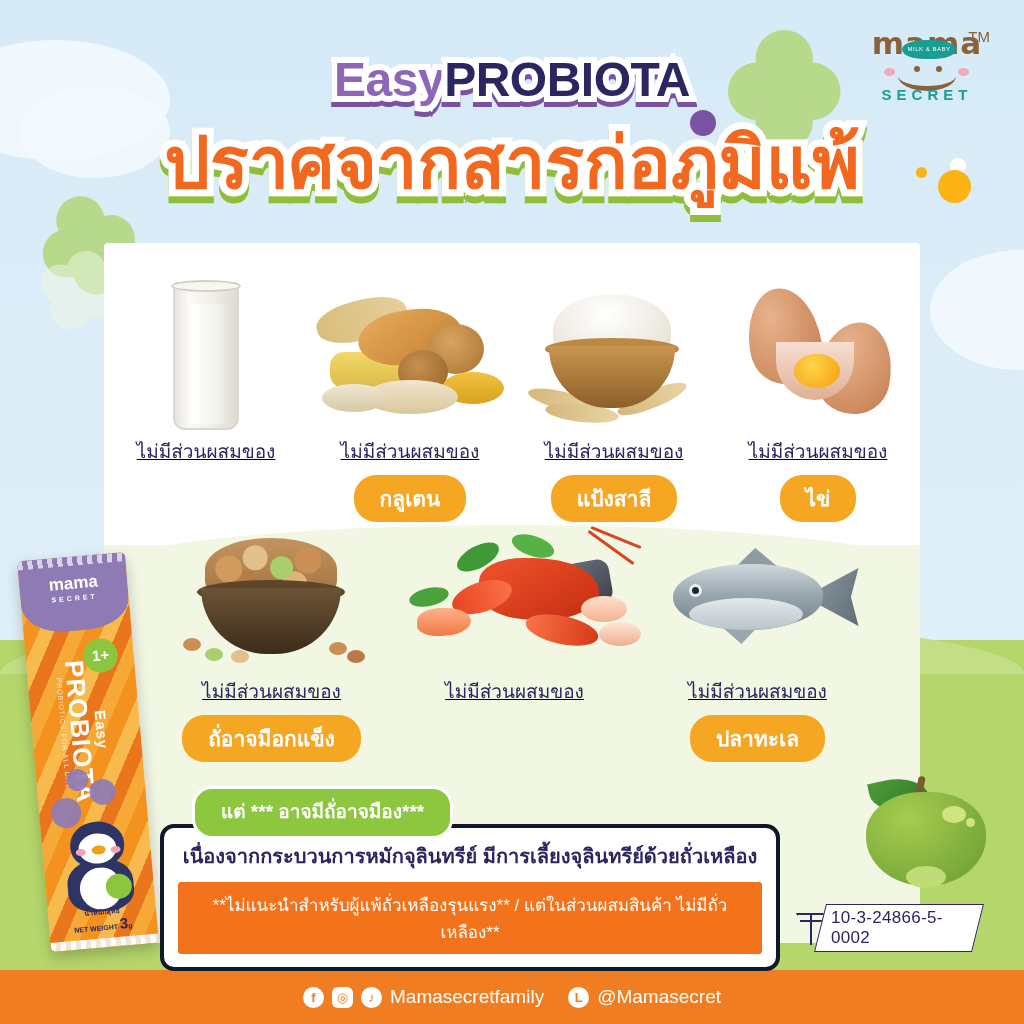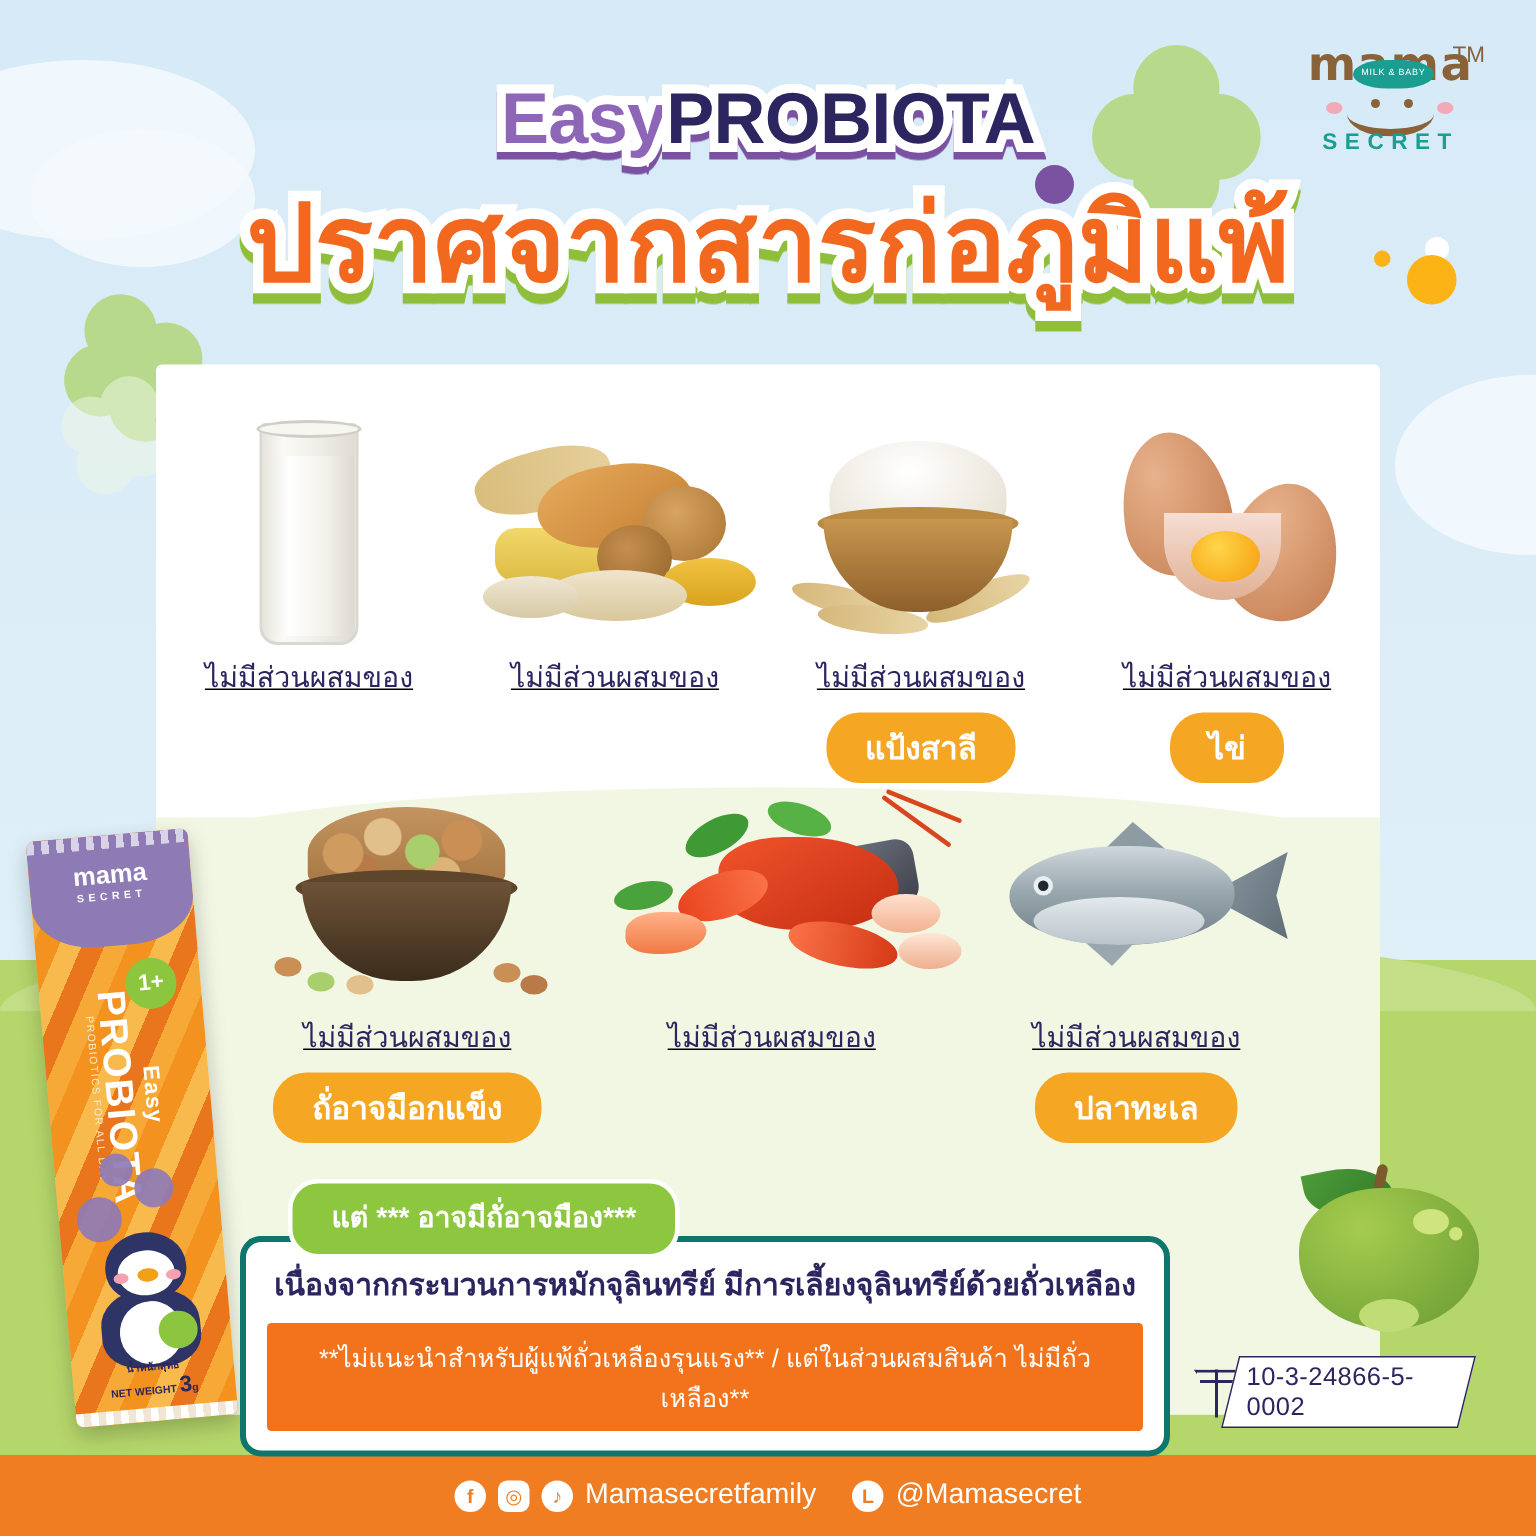--- a/index.html
+++ b/index.html
@@ -305,21 +305,21 @@
 
   
   .note-tab{
     position:absolute; left:192px; top:786px;
     background:#8dc63f; color:#ffffff; border-radius:20px;
     padding:7px 26px 10px; font-size:19px; font-weight:700; z-index:3;
     border:3px solid #ffffff;
   }
   .note-box{
     position:absolute; left:160px; top:824px; width:620px;
-    background:#ffffff; border:4px solid #0f766e; border-radius:14px;
+    background:#ffffff; border:4px solid #0f172a; border-radius:14px;
     padding:12px 14px 13px; z-index:2;
   }
   .note-main{
     text-align:center; color:#2b2560; font-size:20px; font-weight:700;
     margin-bottom:10px;
   }
   .note-warn{
     background:#f2731b; color:#ffffff; text-align:center;
     font-size:17px; padding:9px 6px; border-radius:3px;
   }
@@ -556,20 +556,21 @@
             <i class="gp-pasta"></i>
             <i class="gp-bread"></i>
           <i class="gp-roll"></i>
             <i class="gp-roll2"></i>
             <i class="gp-corn"></i>
           <i class="gp-flourheap"></i>
             <i class="gp-rice"></i>
         </div>
       </div>
       <div class="caption">ไม่มีส่วนผสมของ</div>
+      <div class="pill">กลูเตน</div>
     </div>
 
     <div class="item">
       <div class="art">
         <div class="flour-bowl">
           <div class="ear e1"></div>
             <div class="ear e2"></div>
             <div class="ear e3"></div>
           <div class="heap"></div>
             <div class="bowl-rim"></div>

